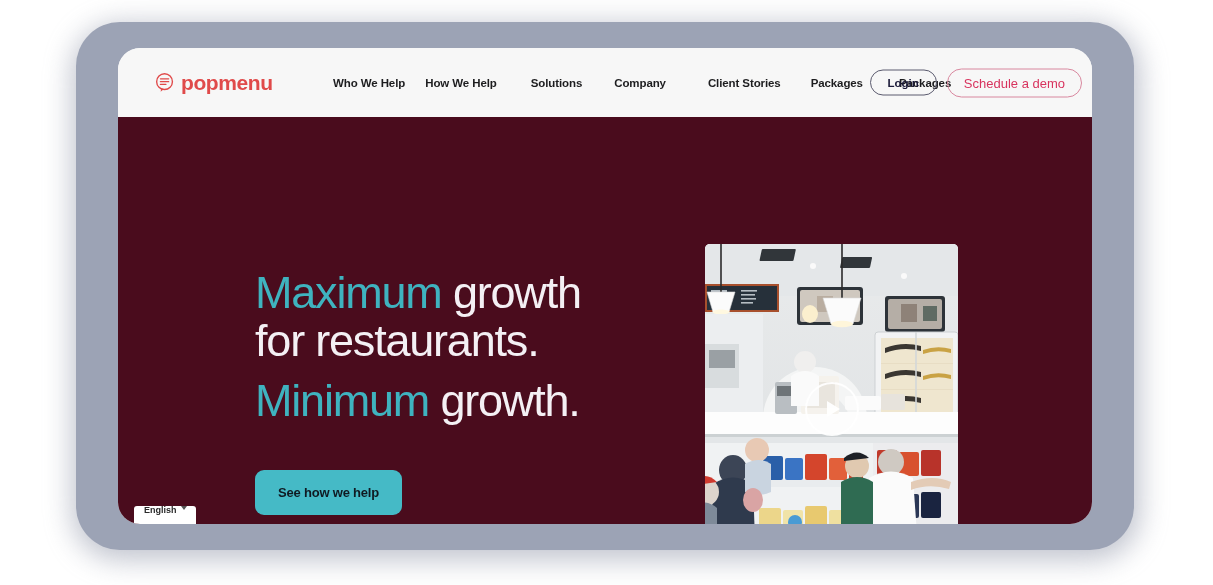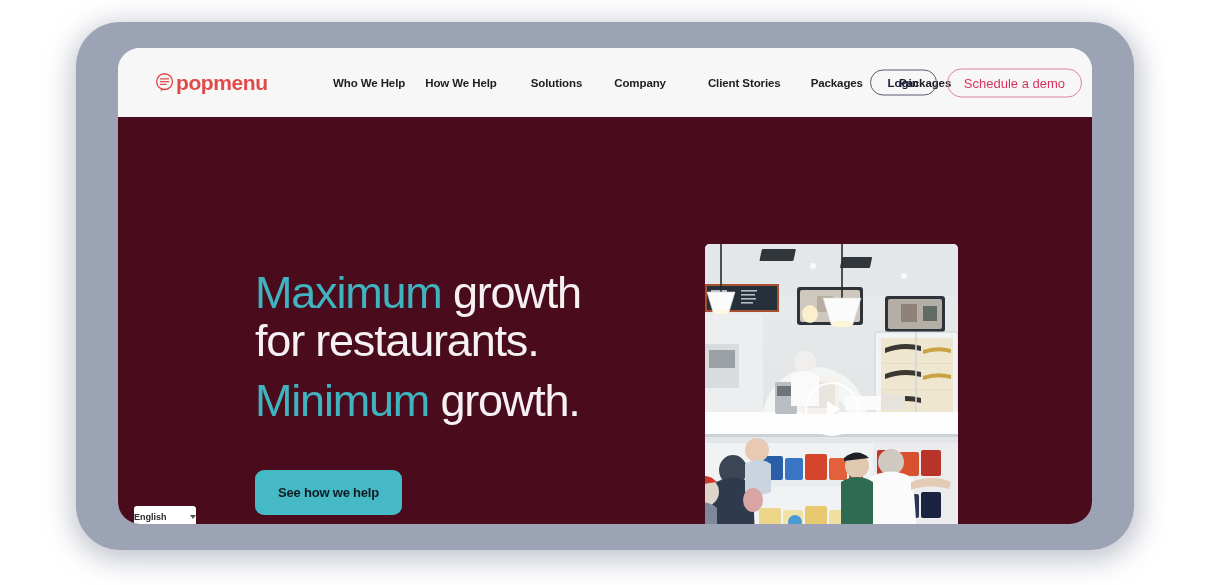--- a/index.html
+++ b/index.html
@@ -54,20 +54,21 @@
     display: flex;
     align-items: center;
   }
 
   .brand {
     position: absolute;
     left: 36px; top: 50%;
     transform: translateY(-50%);
     display: flex;
     align-items: center;
+    gap: 5px;
     cursor: pointer;
     text-align: center;
   }
   .brand-icon { width: 22px; height: 22px; display:block; }
   .brand-name {
     font-size: 21px;
     font-weight: 800;
     color: #e04a4a;
     letter-spacing: -0.4px;
     line-height: 1;
@@ -203,23 +204,23 @@
   }
 
   
   .lang-select {
     position: absolute;
     left: 16px; bottom: -4px;
     width: 62px; height: 22px;
     background: #ffffff;
     border-radius: 3px 3px 0 0;
     display: flex;
-    align-items: center;
+    align-items: flex-start;
     gap: 4px;
-    padding: 0 0;
+    padding: 0 10px;
     cursor: pointer;
     z-index: 5;
   }
   .lang-label {
     font-size: 9px;
     font-weight: 600;
     color: #2b2b2b;
     line-height: 1;
   }
   .lang-caret {

